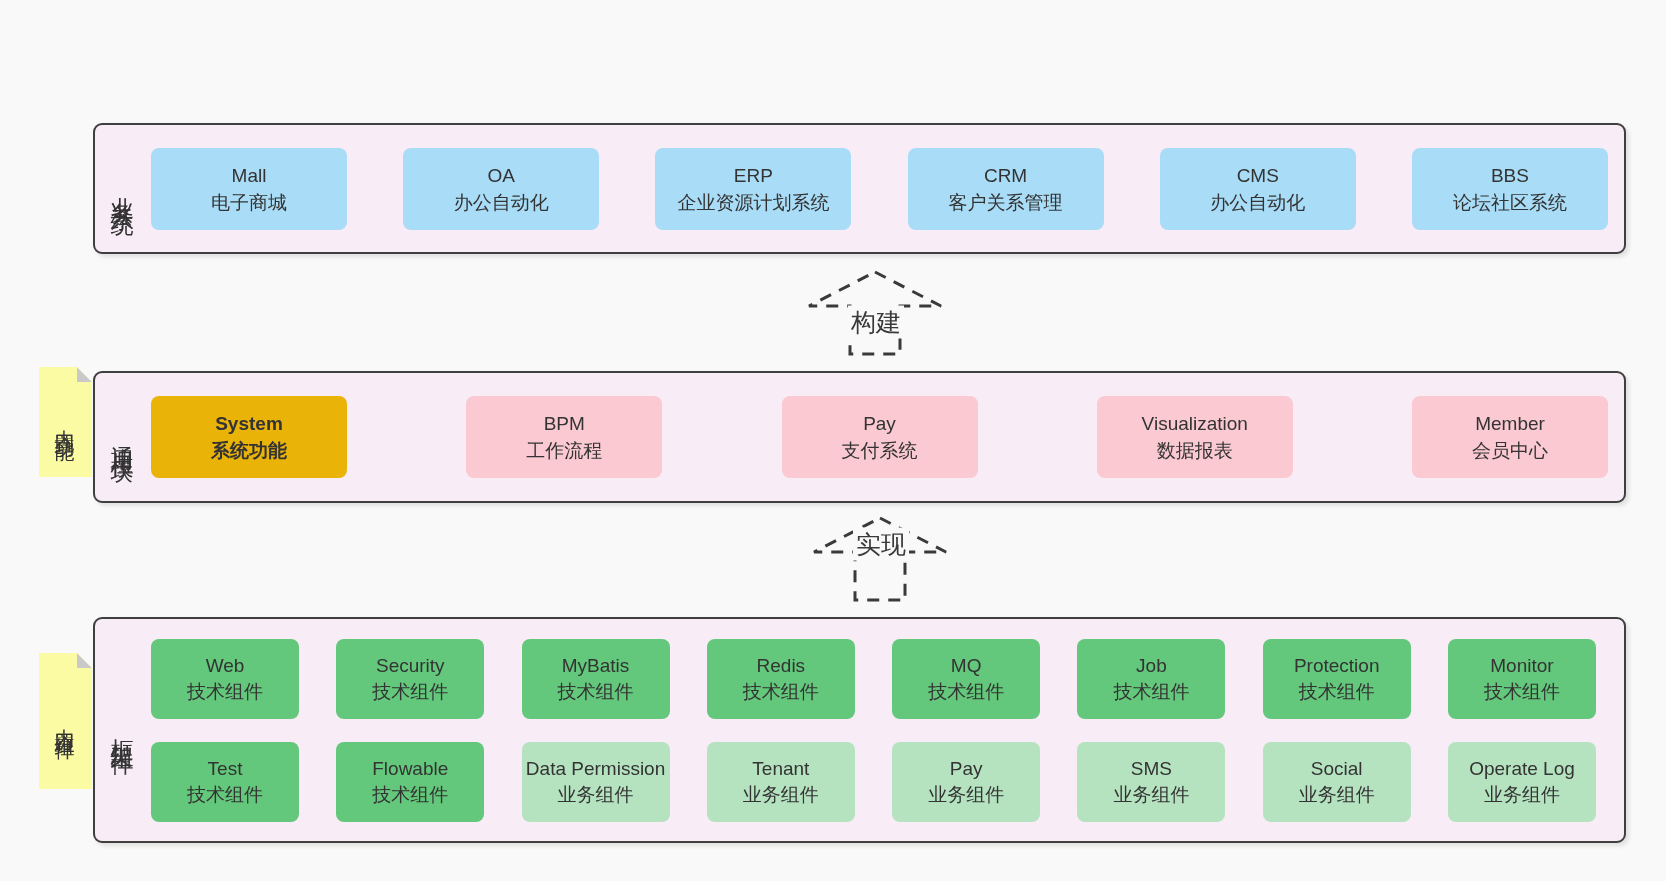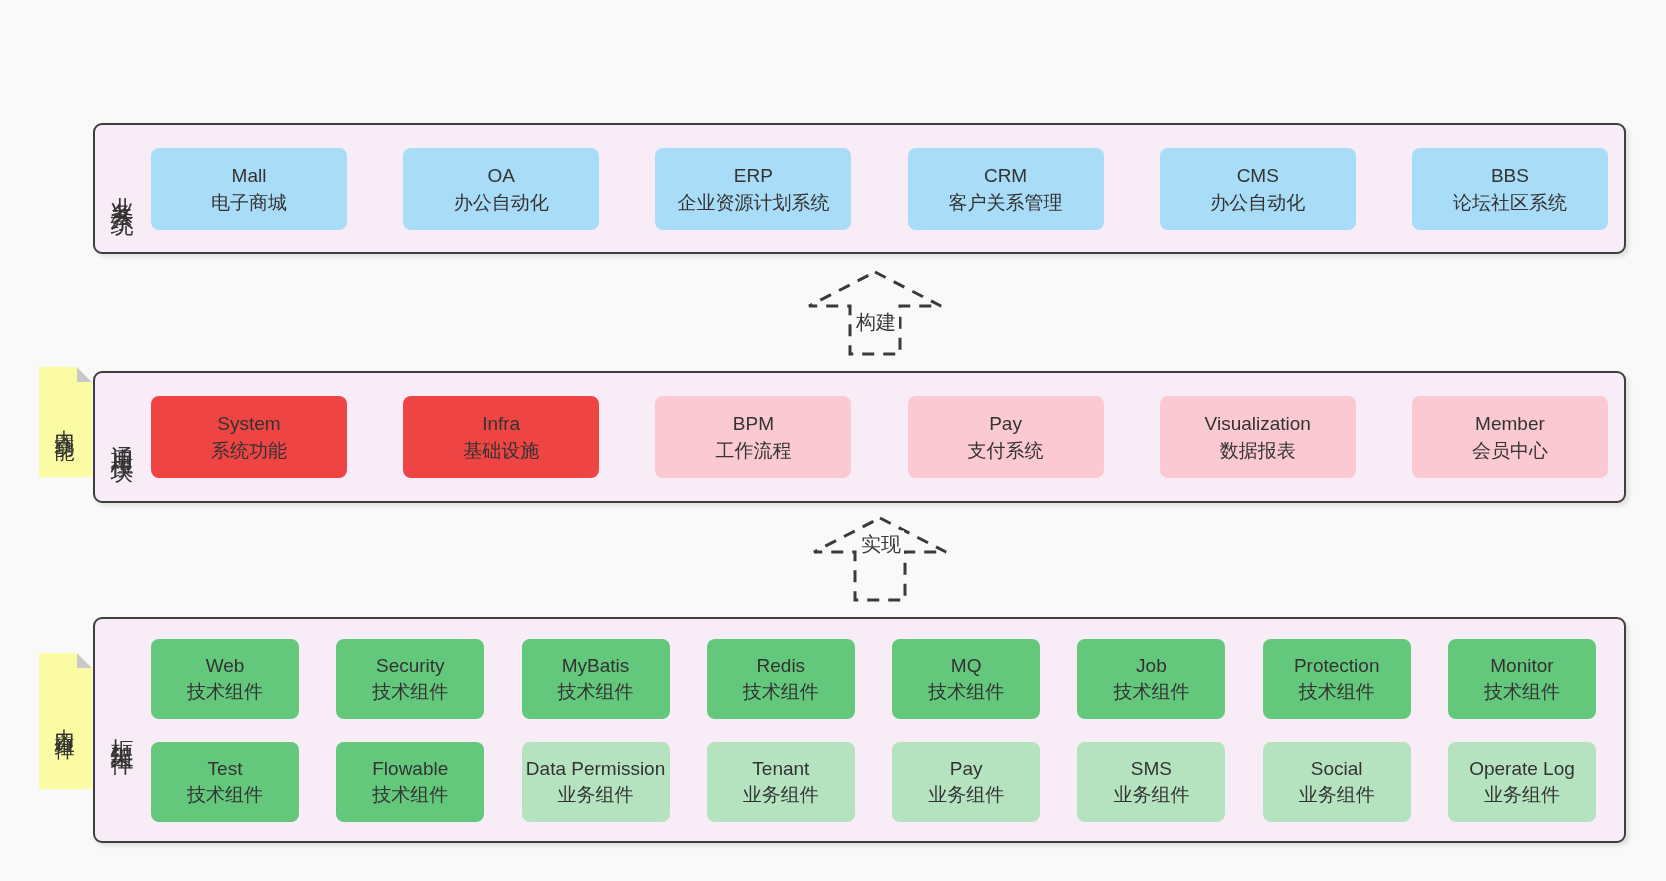--- a/index.html
+++ b/index.html
@@ -52,21 +52,21 @@
     border-radius:8px;
     display:flex; flex-direction:column;
     align-items:center; justify-content:center;
     text-align:center;
     font-size:19px; line-height:27px; color:#333;
   }
   .box-lg { width:196px; height:82px; }
   .box-sm { width:148px; height:80px; line-height:26px; }
 
   .blue       { background:#a9dcf6; }
-  .red        { background:#ef4444; }
+  .red        { background:#eab308;font-weight:bold; }
   .pink       { background:#fbc9d2; }
   .green      { background:#63c87b; }
   .lightgreen { background:#b5e3c0;justify-content:center; }
 
   
   .sticky {
     position:absolute; left:39px; width:53px;
     background:#fbfba3;
     clip-path:polygon(0 0, calc(100% - 15px) 0, 100% 15px, 100% 100%, 0 100%);
     display:flex; align-items:center; justify-content:center;
@@ -86,21 +86,21 @@
   .arrow-svg { position:absolute; overflow:visible; }
   #arrow-build-svg     { left:805px; top:268px; }
   #arrow-implement-svg { left:810px; top:514px; }
   .arrow-path {
     fill:none; stroke:#3a3a3a; stroke-width:3;
     stroke-dasharray:12 9;
   }
   .arrow-label {
     position:absolute; transform:translate(-50%,-50%);
     background:#f9f9f9; padding:0 3px;
-    font-size:20px; color:#3a3a3a; white-space:nowrap;
+    font-size:25px; color:#3a3a3a; white-space:nowrap;
   }
   #arrow-build-label     { left:876px; top:322px; }
   #arrow-implement-label { left:881px; top:544px; }
 </style>
 </head>
 <body>
 
 <div class="layer" id="layer-business">
   <div class="layer-label">业务系统</div>
   <div class="boxes-row">
@@ -137,24 +137,20 @@
 <div class="arrow-label" id="arrow-build-label">构建</div>
 
 <div class="sticky" id="sticky-modules">内置功能</div>
 <div class="layer" id="layer-modules">
   <div class="layer-label">通用模块</div>
   <div class="boxes-row">
     <div class="box box-lg red">
       <span>System</span>
       <span>系统功能</span>
     </div>
-    <div class="box box-lg red">
-      <span>Infra</span>
-      <span>基础设施</span>
-    </div>
     <div class="box box-lg pink">
       <span>BPM</span>
       <span>工作流程</span>
     </div>
     <div class="box box-lg pink">
       <span>Pay</span>
       <span>支付系统</span>
     </div>
     <div class="box box-lg pink">
       <span>Visualization</span>

